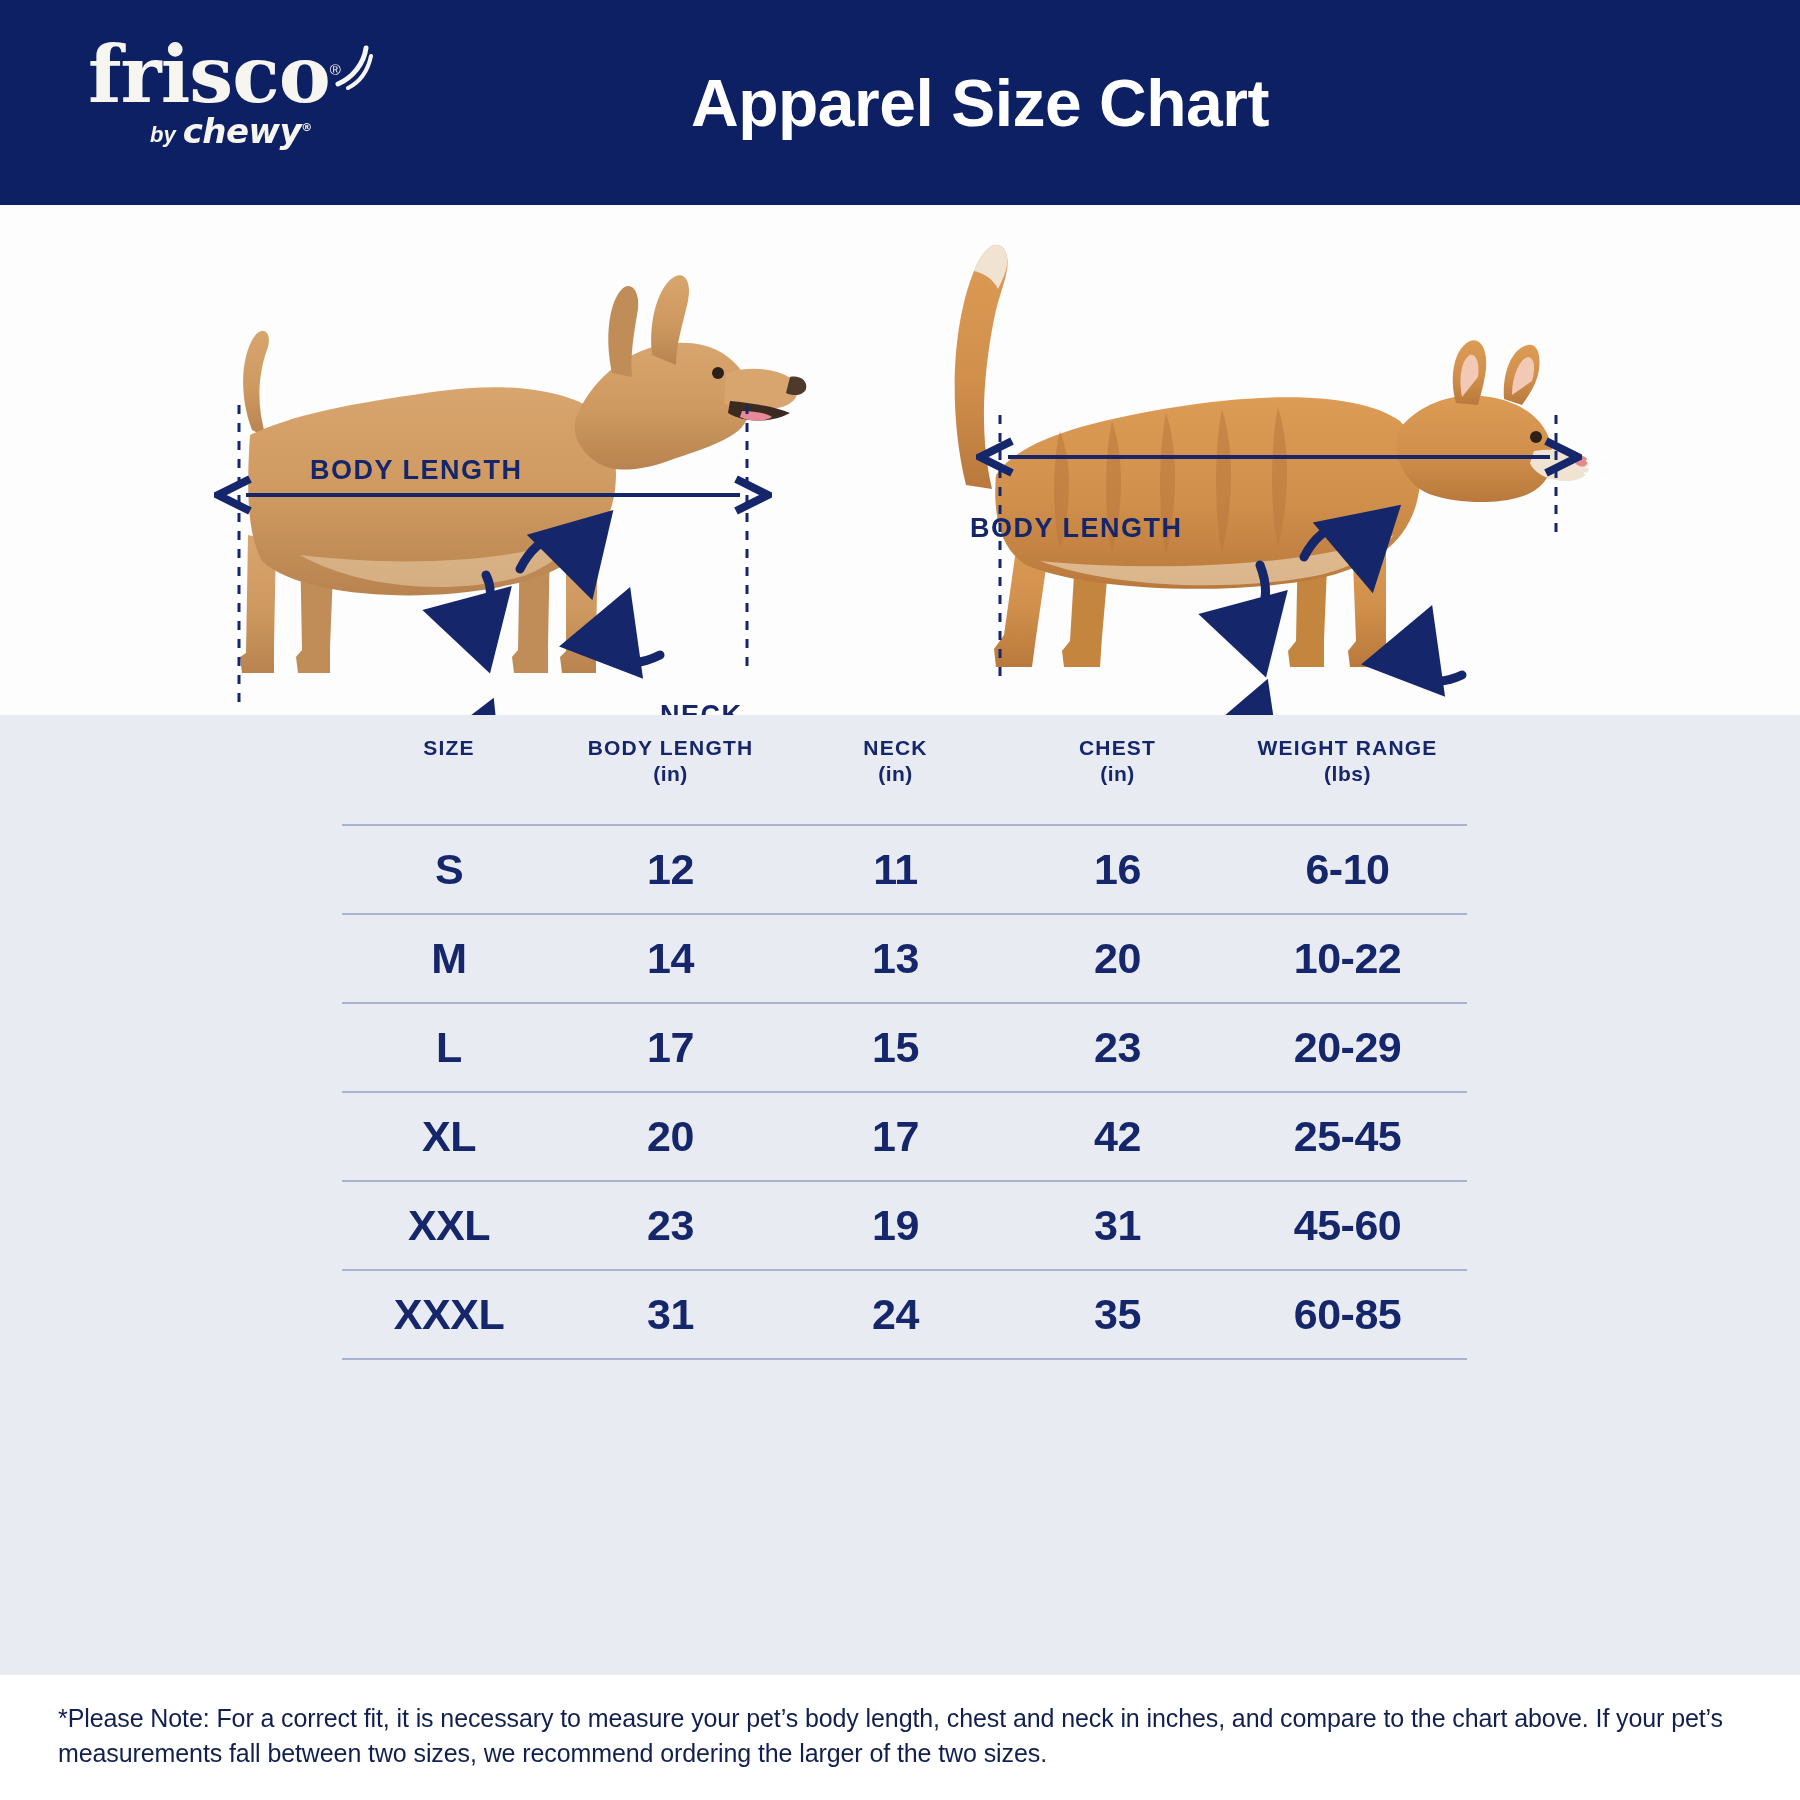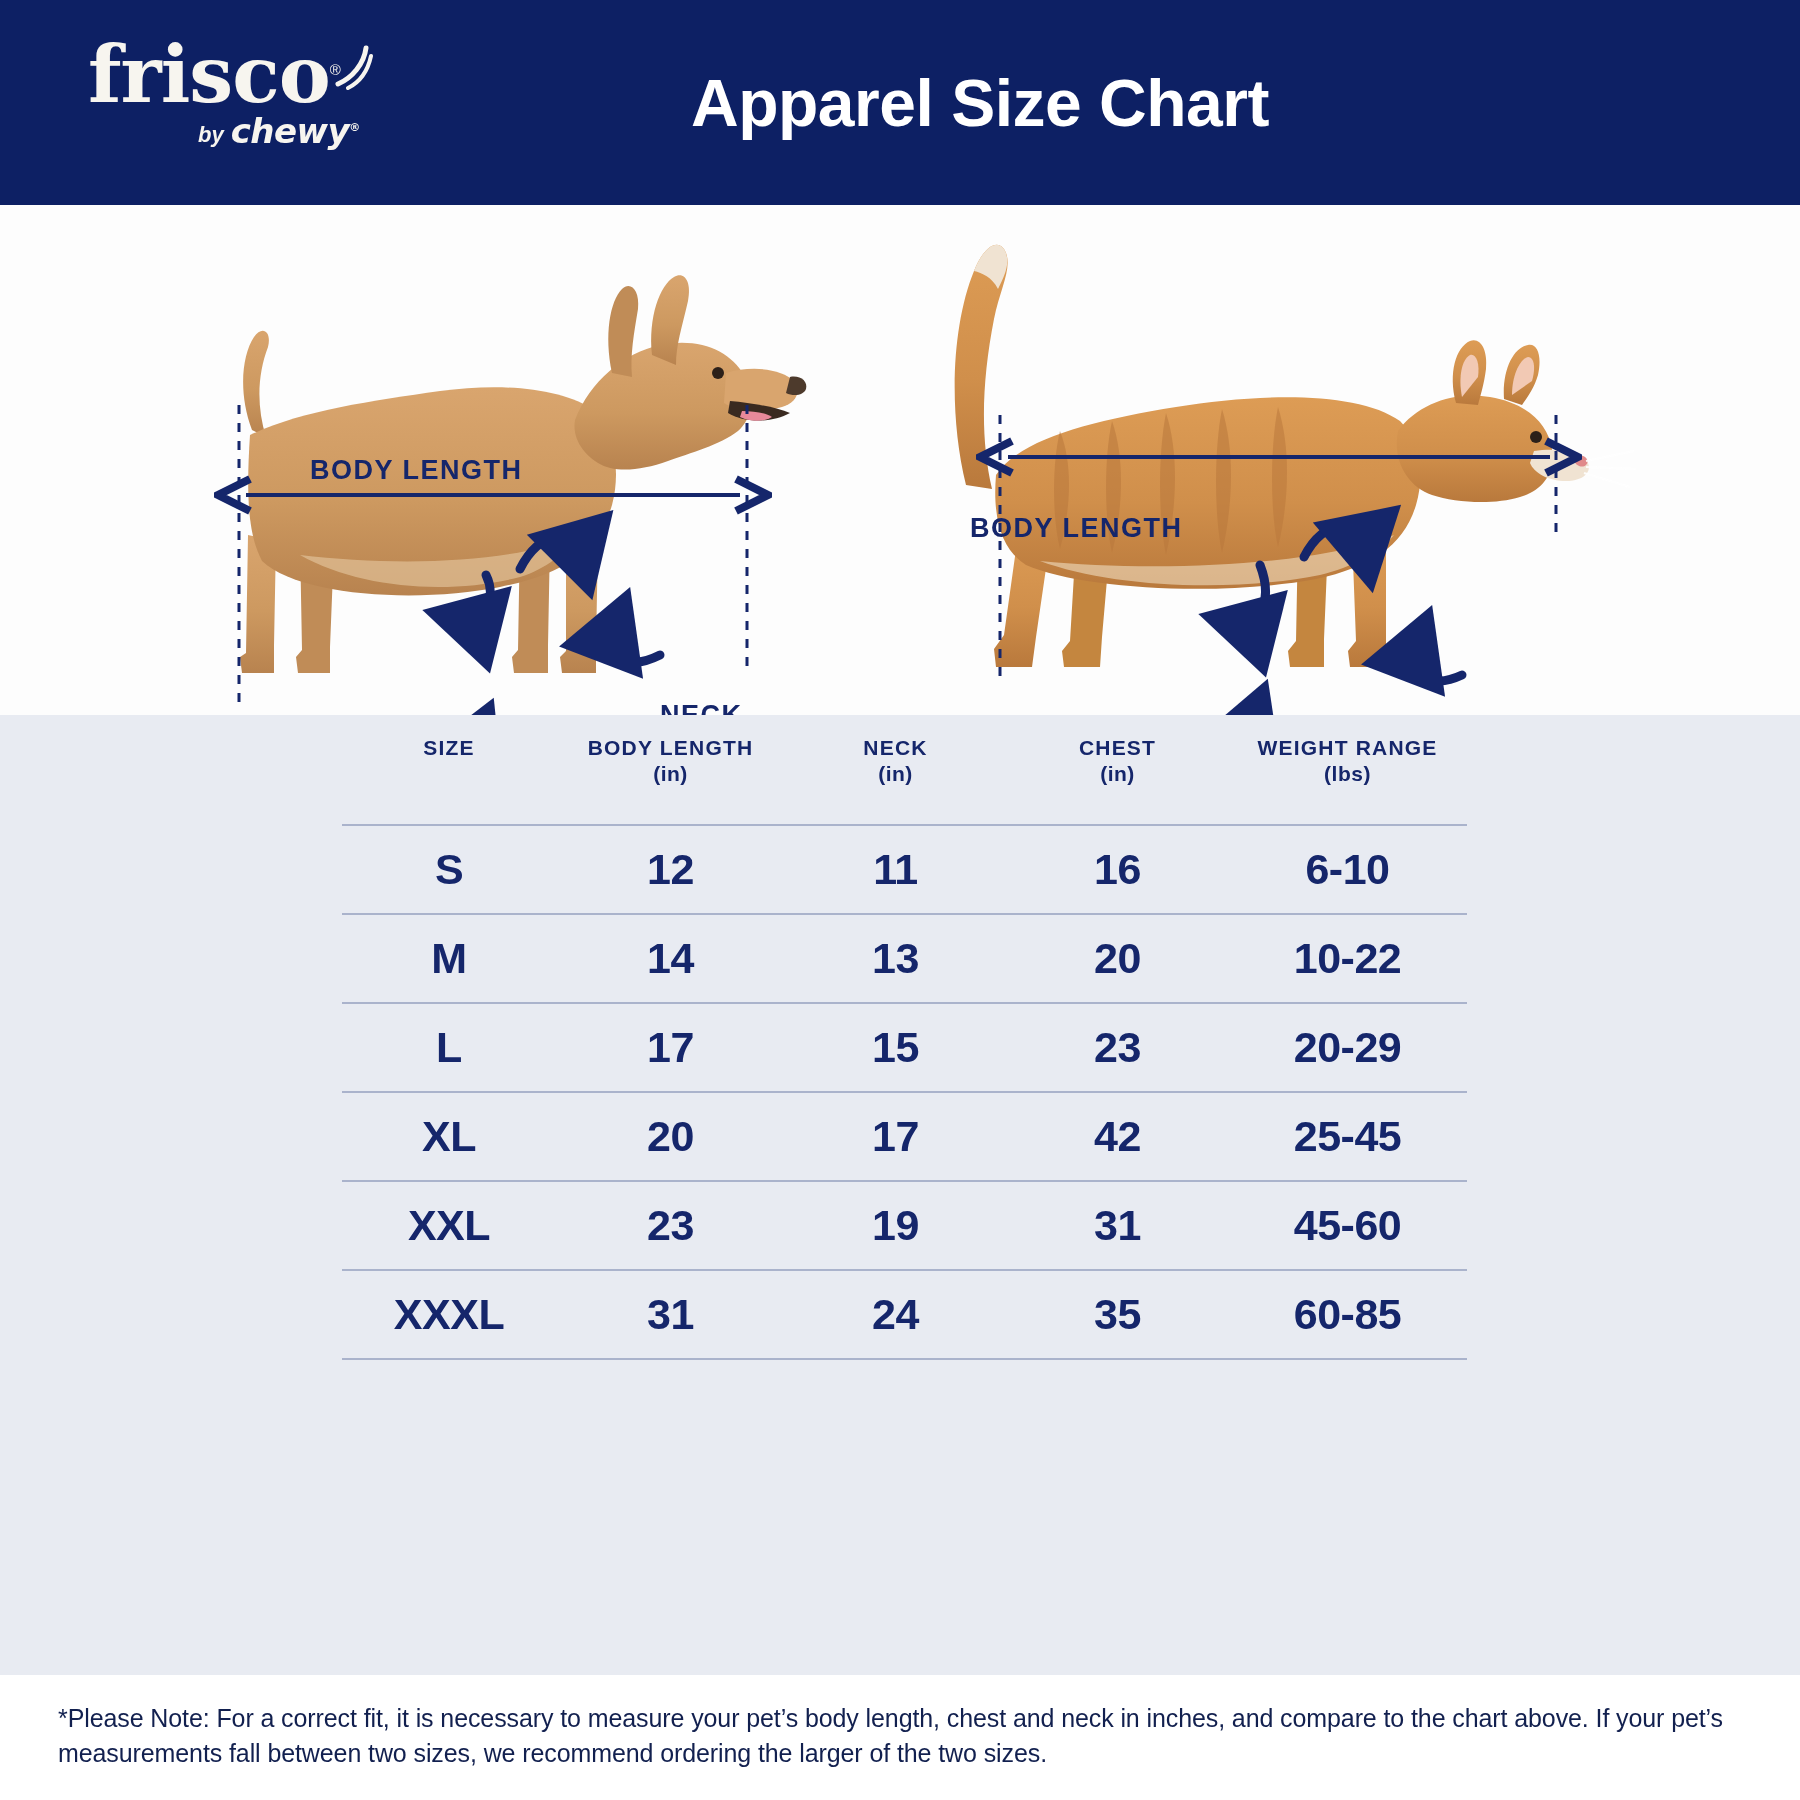--- a/index.html
+++ b/index.html
@@ -61,21 +61,21 @@
 
   .logo-reg {
     font-family: "Liberation Sans", sans-serif;
     font-size: 15px;
     vertical-align: super;
     font-weight: normal;
   }
 
   .logo-sub {
     margin-top: 2px;
-    margin-left: 110px;
+    margin-left: 62px;
     display: flex;
     align-items: flex-end;
     gap: 7px;
   }
 
   .logo-by {
     font-size: 22px;
     font-style: italic;
     font-weight: bold;
     color: #f7f5ef;

